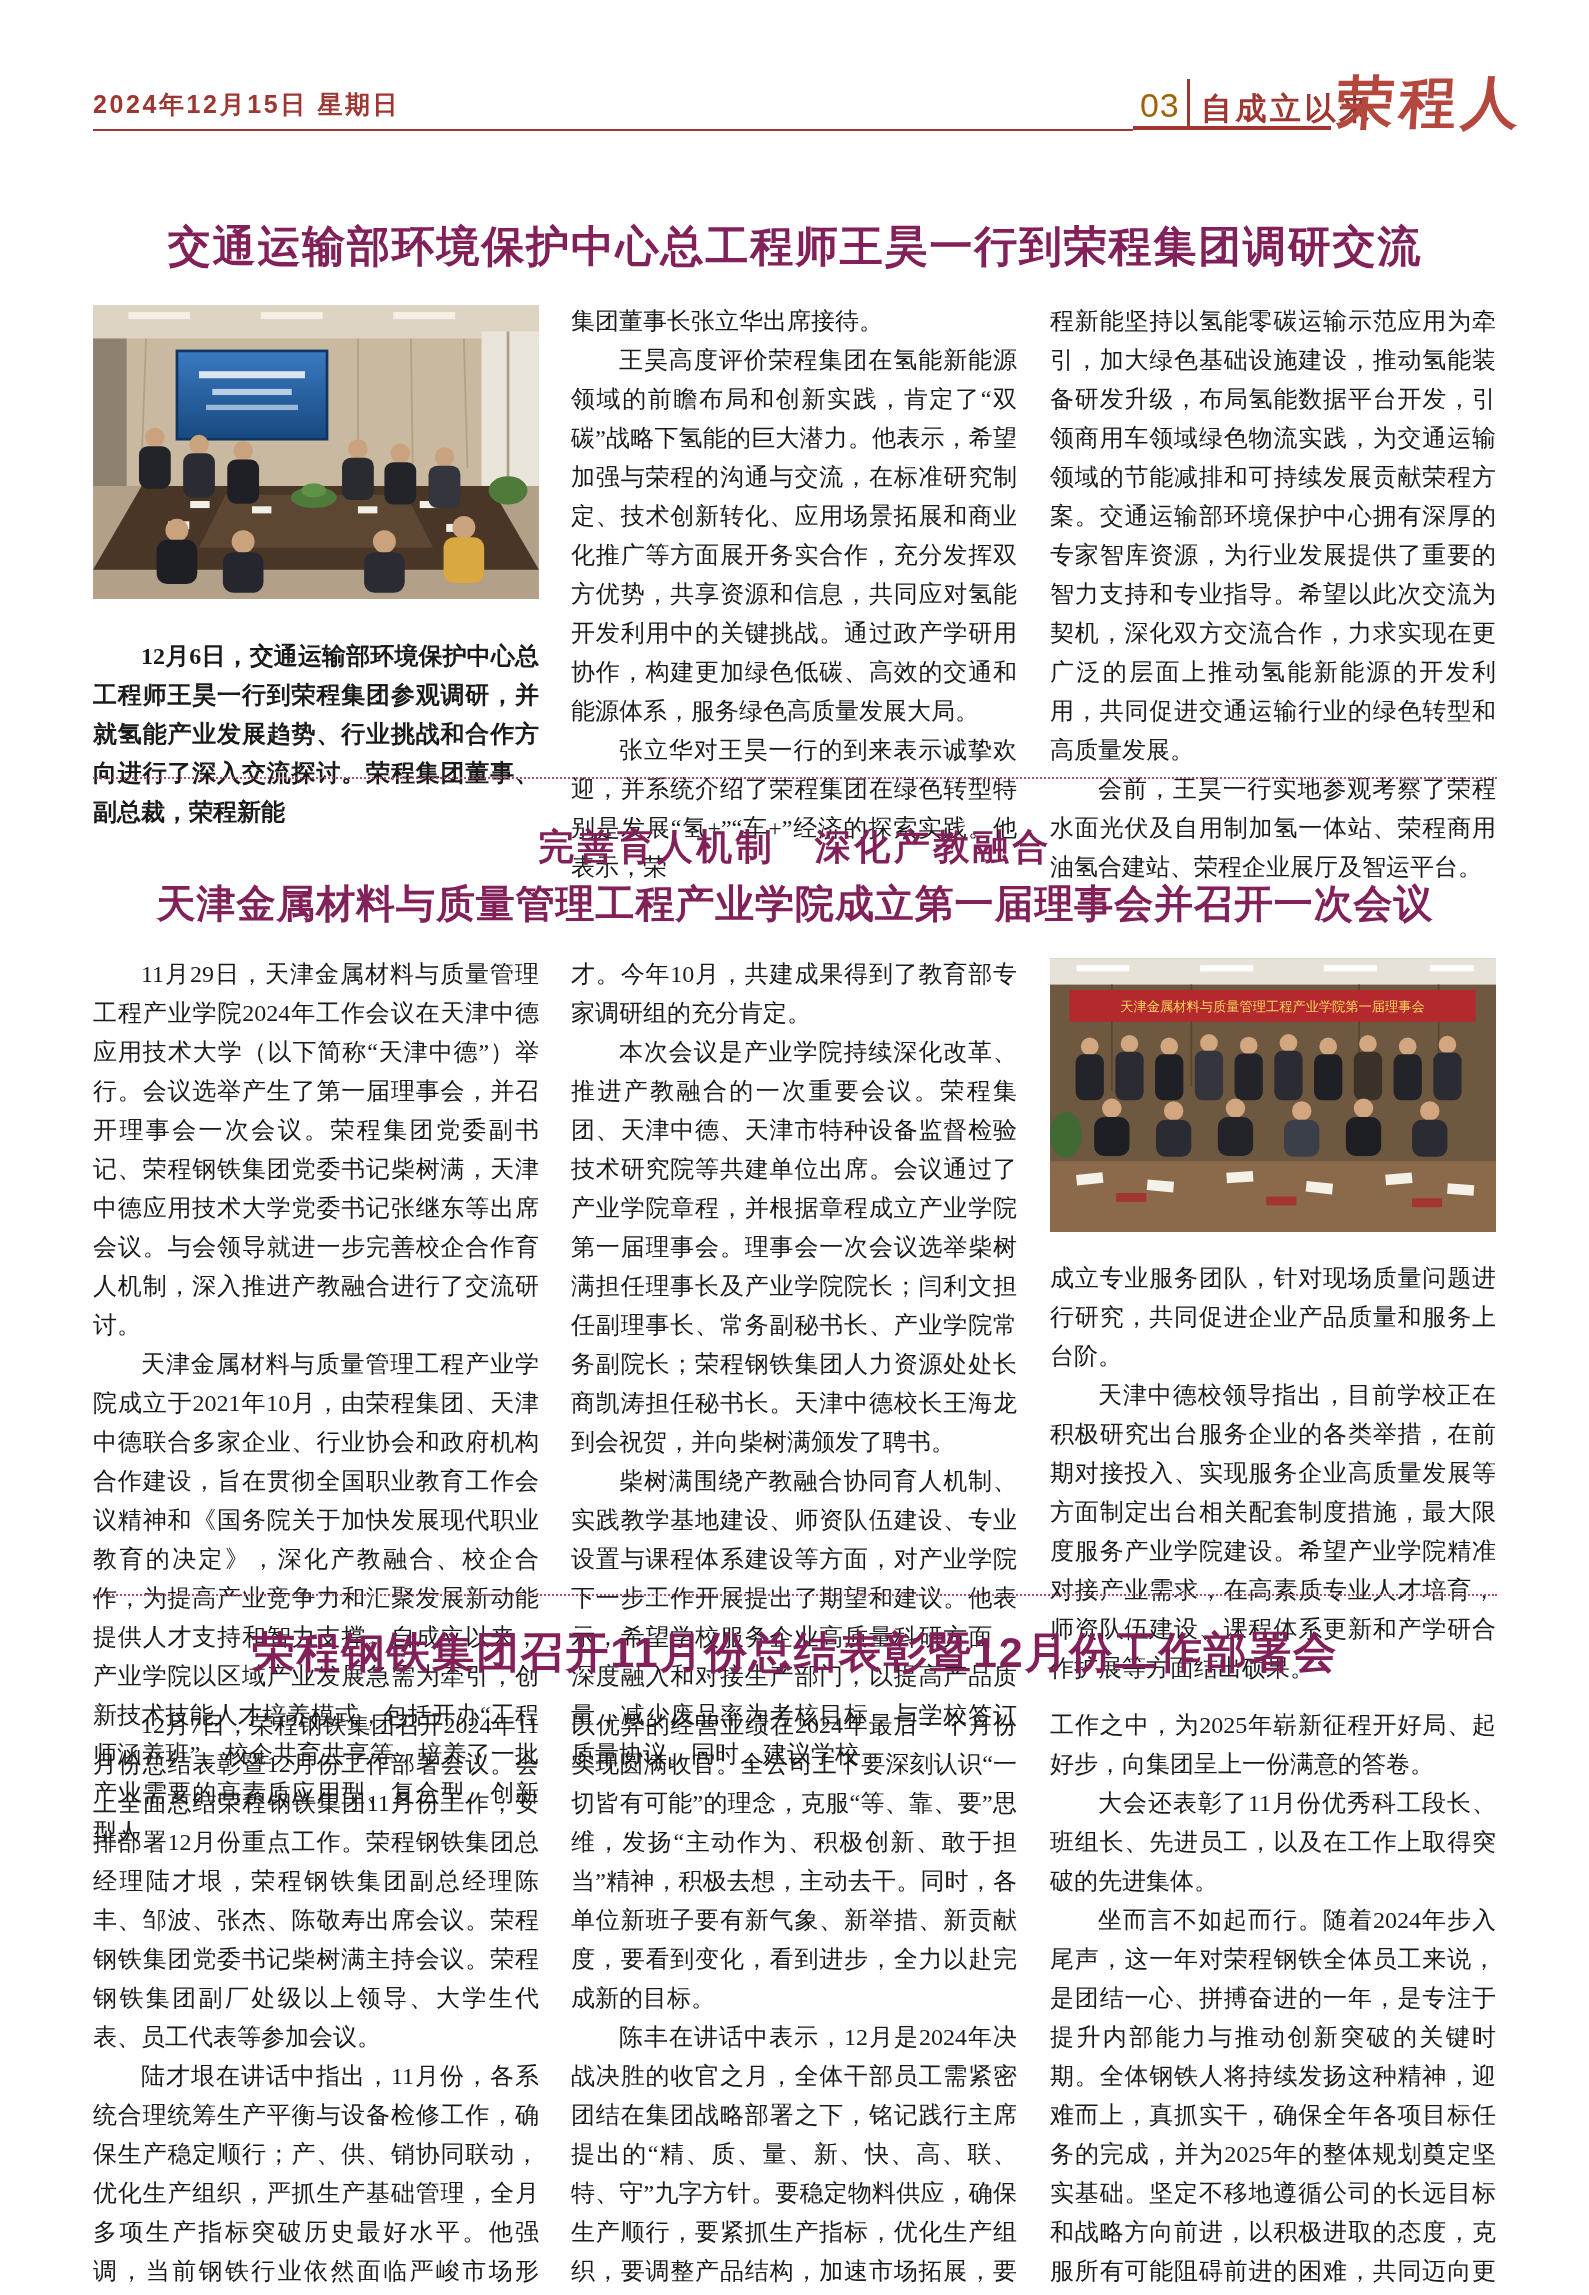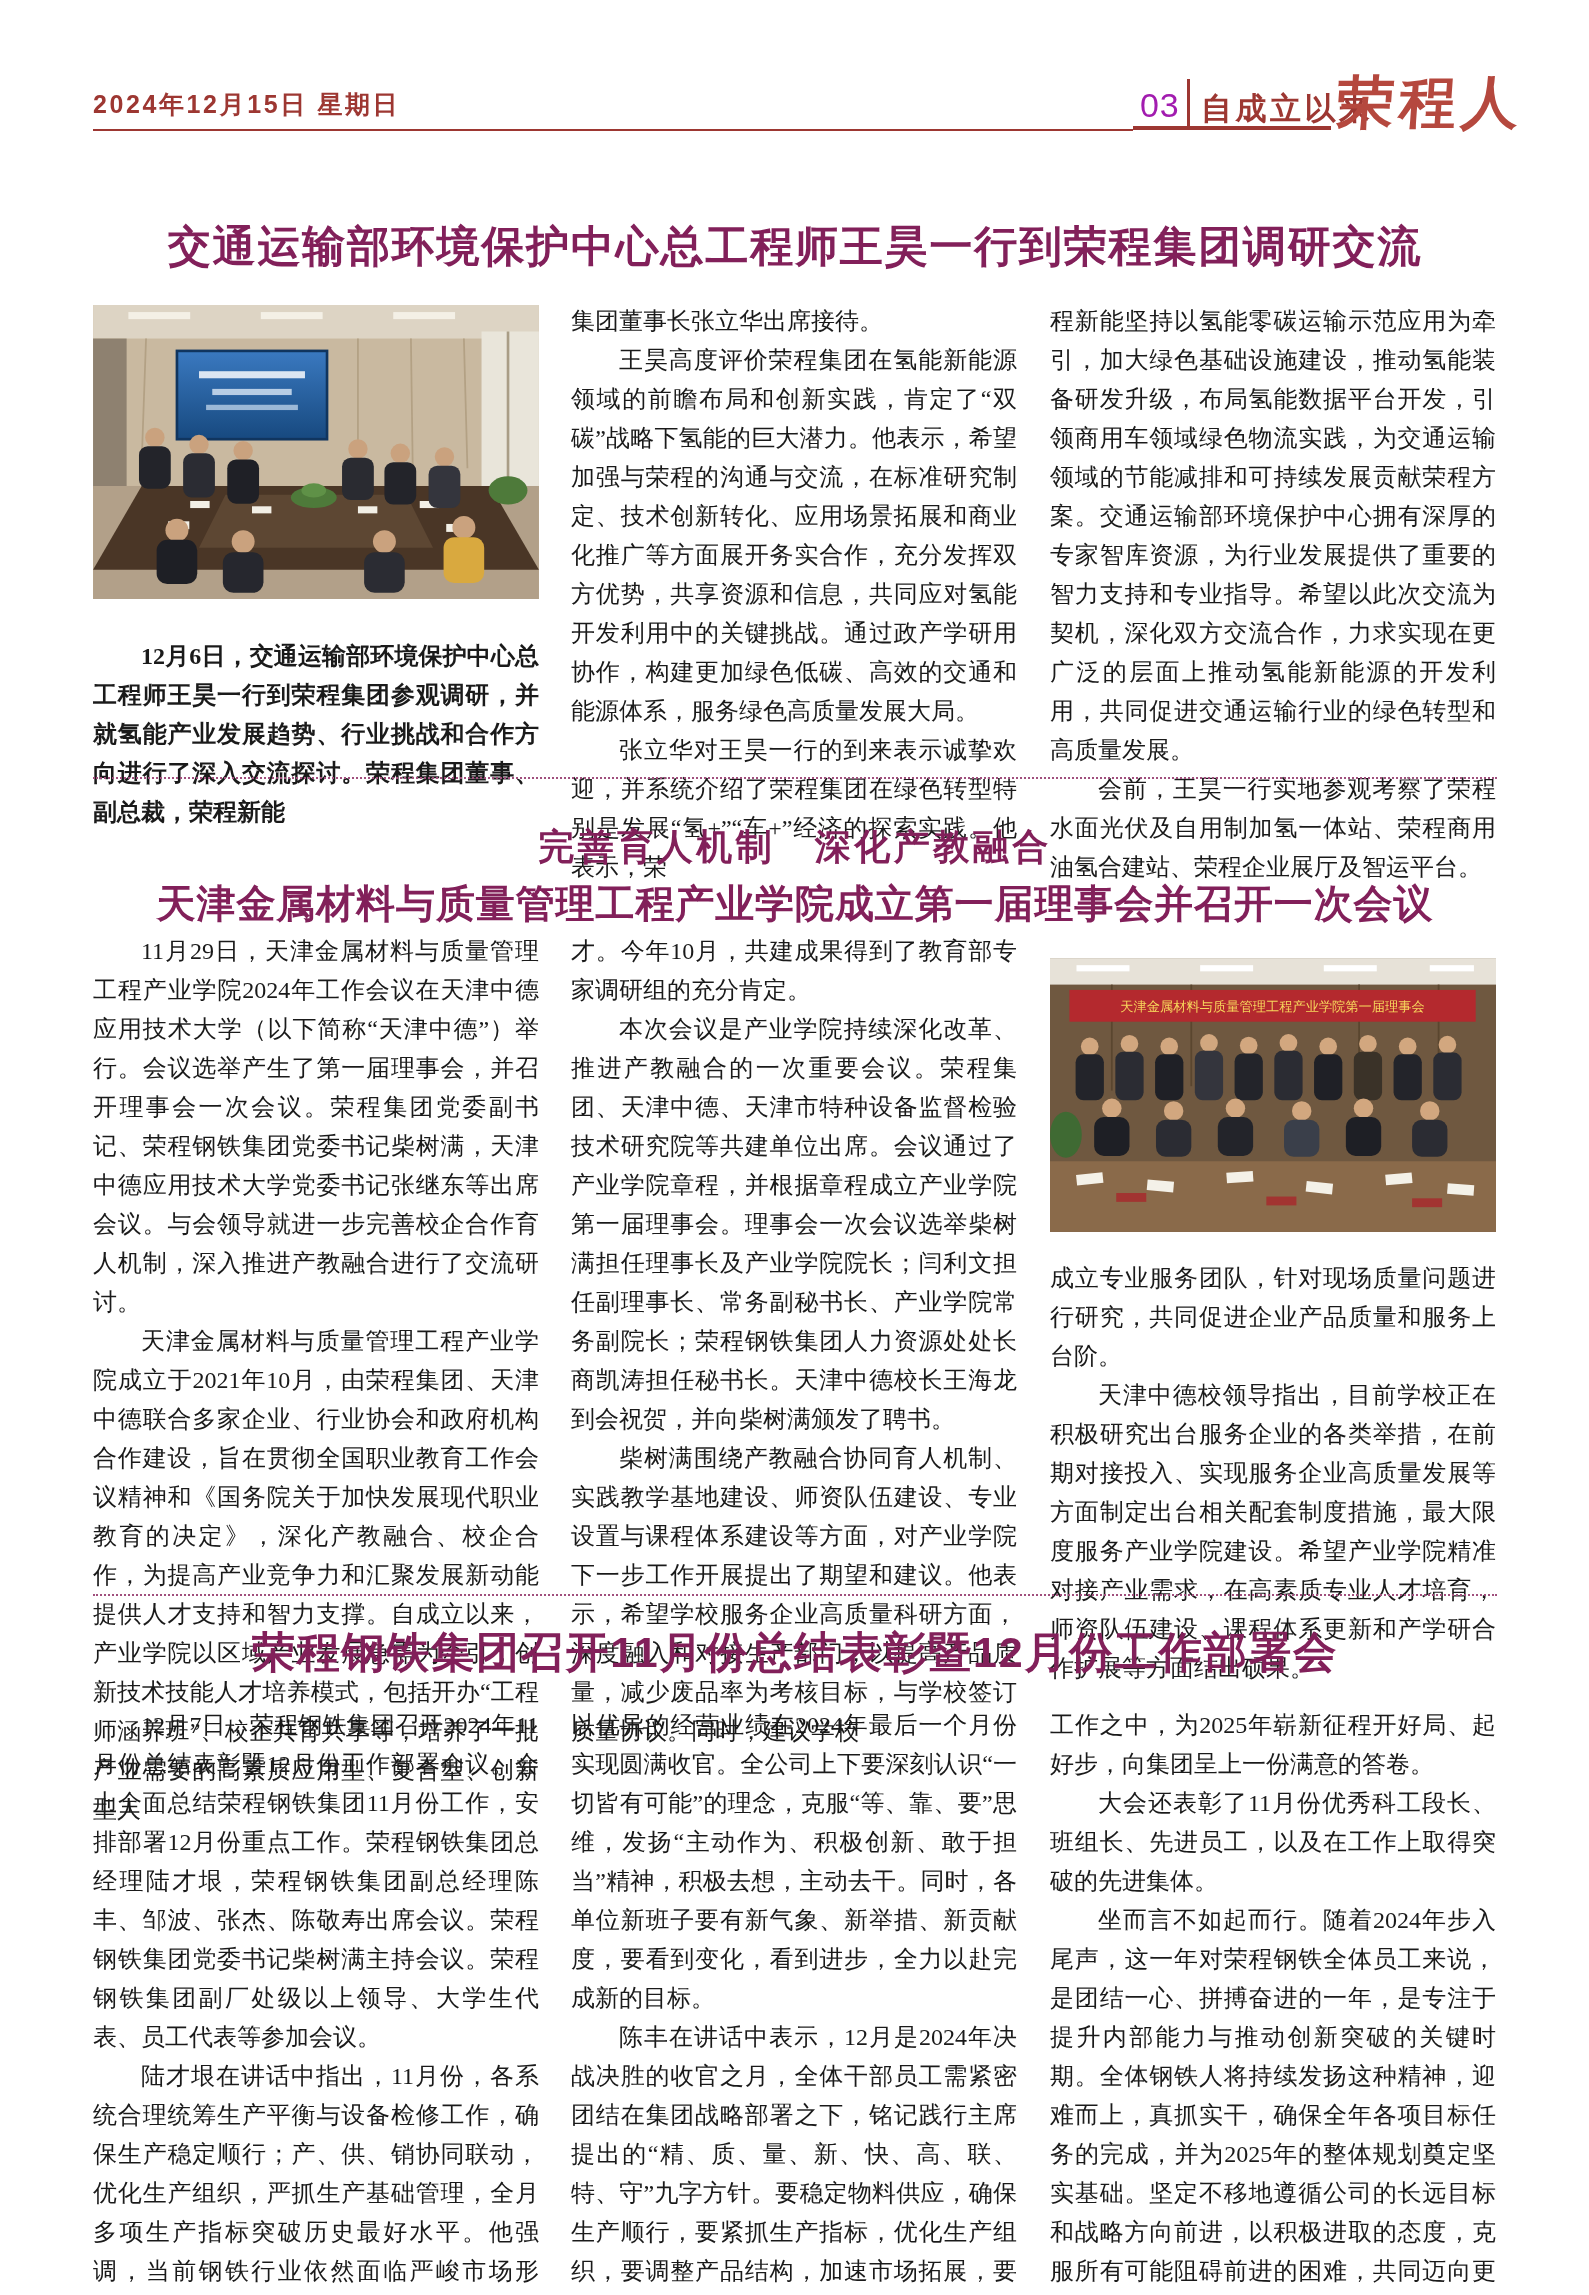--- a/index.html
+++ b/index.html
@@ -12,21 +12,21 @@
   .abs{position:absolute;}
   
   .hdr-date{
     left:93px;top:88px;font-family:"Liberation Sans","DejaVu Sans",sans-serif;
     font-weight:bold;font-size:25px;color:#9d3732;letter-spacing:2.6px;
   }
   .hdr-rule-thin{left:93px;top:129px;width:1040px;height:1.8px;background:#9d3732;}
   .hdr-rule-thick{left:1133px;top:126px;width:198px;height:4.4px;background:#9d3732;}
   .hdr-pagenum{
     left:1140px;top:86px;font-family:"Liberation Sans","DejaVu Sans",sans-serif;
-    font-size:34px;color:#a21caf;letter-spacing:0.9px;
+    font-size:34px;color:#a16207;letter-spacing:0.9px;
   }
   .hdr-vbar{left:1187px;top:79px;width:2.6px;height:51px;background:#9d3732;}
   .hdr-section{
     left:1201px;top:88px;font-family:"Liberation Sans","DejaVu Sans",sans-serif;
     font-weight:bold;font-size:31px;color:#9d3732;letter-spacing:3.5px;
   }
   .hdr-logo{
     left:1337px;top:65px;font-family:"Liberation Serif","DejaVu Serif",serif;
     font-weight:bold;font-size:57px;color:#b5483e;letter-spacing:5.3px;
     transform:skewX(-4deg);
@@ -40,21 +40,21 @@
   .a1-title{top:220px;font-size:43px;line-height:53px;letter-spacing:1.8px;}
   .a2-kicker{top:824px;font-size:36px;line-height:46px;letter-spacing:3.5px;}
   .a2-title{top:876px;font-size:39px;line-height:55px;letter-spacing:0.9px;}
   .a3-title{top:1626px;font-size:43px;line-height:53px;letter-spacing:1.8px;}
   
   .col{width:446px;font-size:24px;line-height:39px;}
   .col p{margin:0;text-align:justify;text-justify:inter-ideograph;}
   .col p.ind{text-indent:2em;}
   .c1{left:93px;} .c2{left:571px;} .c3{left:1050px;}
   .a1-body{top:302px;} .a1-c1-text{top:637px;font-weight:bold;}
-  .a2-body{top:932px;} .a2-c3-text{top:1259px;}
+  .a2-body{top:955px;} .a2-c3-text{top:1259px;}
   .a3-body{top:1706px;}
   
   .dotted{
     left:93px;width:1404px;height:0;
     border-top:2.6px dotted #a04f7d;
   }
   .div1{top:777px;} .div2{top:1594px;}
   
   .photo{display:block;}
   .p1{left:93px;top:305px;}

